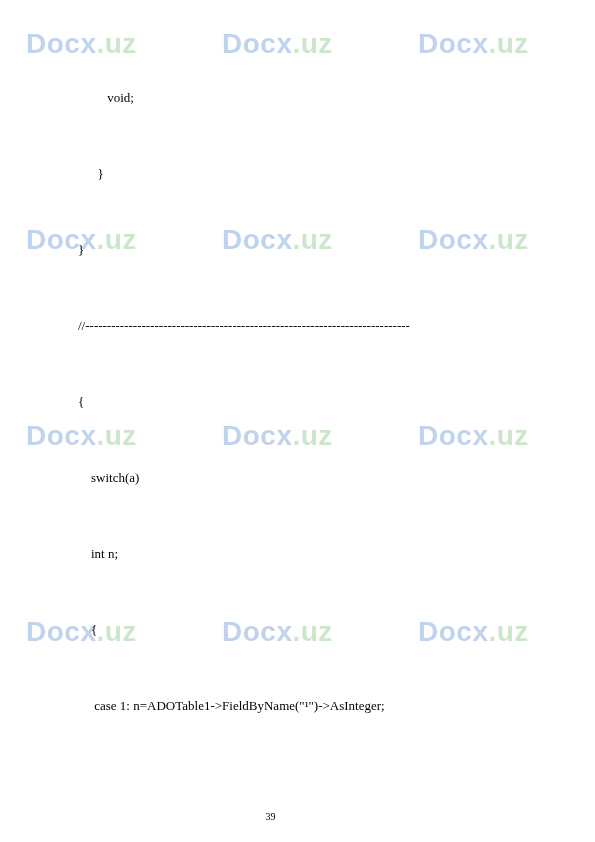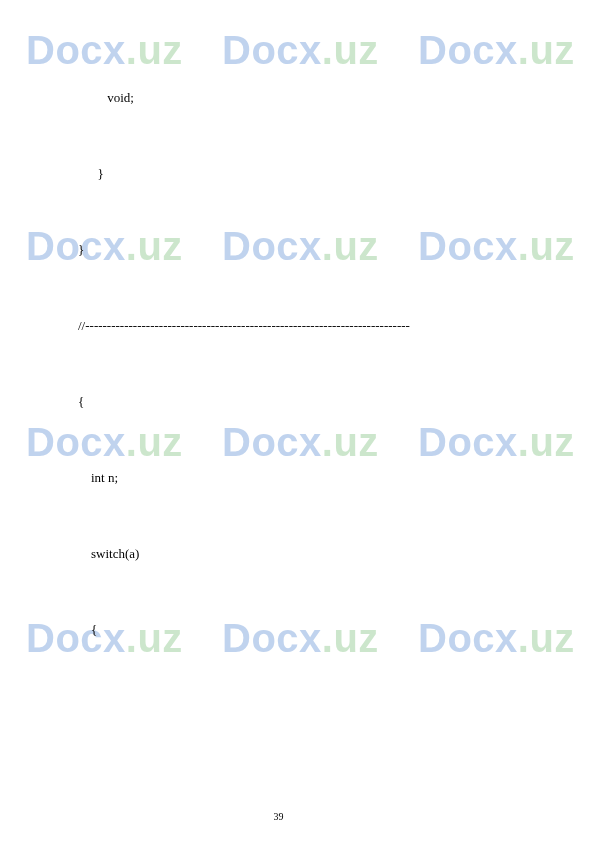--- a/index.html
+++ b/index.html
@@ -14,42 +14,42 @@
   .watermark-layer {
     position: absolute;
     inset: 0;
     pointer-events: none;
     z-index: 0;
   }
   .wm {
     position: absolute;
     font-family: Arial, Helvetica, sans-serif;
     font-weight: 700;
-    font-size: 40px;
+    font-size: 28px;
     letter-spacing: 0.5px;
     white-space: nowrap;
   }
   .wm .docx { color: rgba(90, 140, 210, 0.38); }
   .wm .uz   { color: rgba(120, 190, 120, 0.38); }
   .content {
     position: absolute;
     top: 34px;
     left: 78px;
     width: 474px;
     z-index: 1;
     font-size: 13px;
     color: #000;
     line-height: 1.95;
     white-space: pre;
     font-family: "Times New Roman", Times, serif;
   }
   .page-number {
     position: absolute;
     bottom: 20px;
-    left: 8px;
+    left: 0;
     width: 541px;
     text-align: center;
     font-size: 10px;
     color: #000;
     font-family: "Times New Roman", Times, serif;
     z-index: 1;
   }
 </style>
 </head>
 <body>
@@ -71,23 +71,24 @@
   <div class="wm" style="left:222px; top:616px;"><span class="docx">Docx</span><span class="uz">.uz</span></div>
   <div class="wm" style="left:418px; top:616px;"><span class="docx">Docx</span><span class="uz">.uz</span></div>
 </div>
 
 <div class="content">
   <div>         void;</div>
   <div>      }</div>
   <div>}</div>
   <div>//---------------------------------------------------------------------------</div>
   <div>{</div>
+  <div>    switch(a)</div>
   <div>    int n;</div>
-  <div>    switch(a)</div>
   <div>    {</div>
+  <div>     case 1: n=ADOTable1-&gt;FieldByName("¹")-&gt;AsInteger;</div>
   
   
   
   
   
   
   
   
   
   

